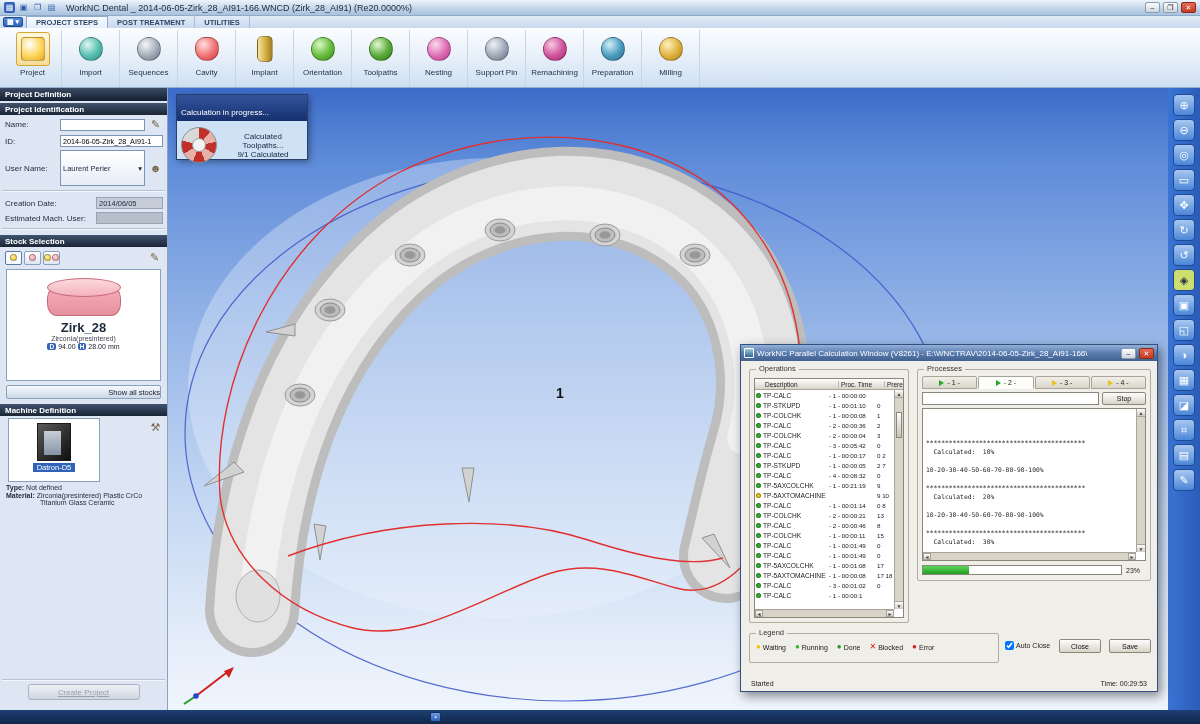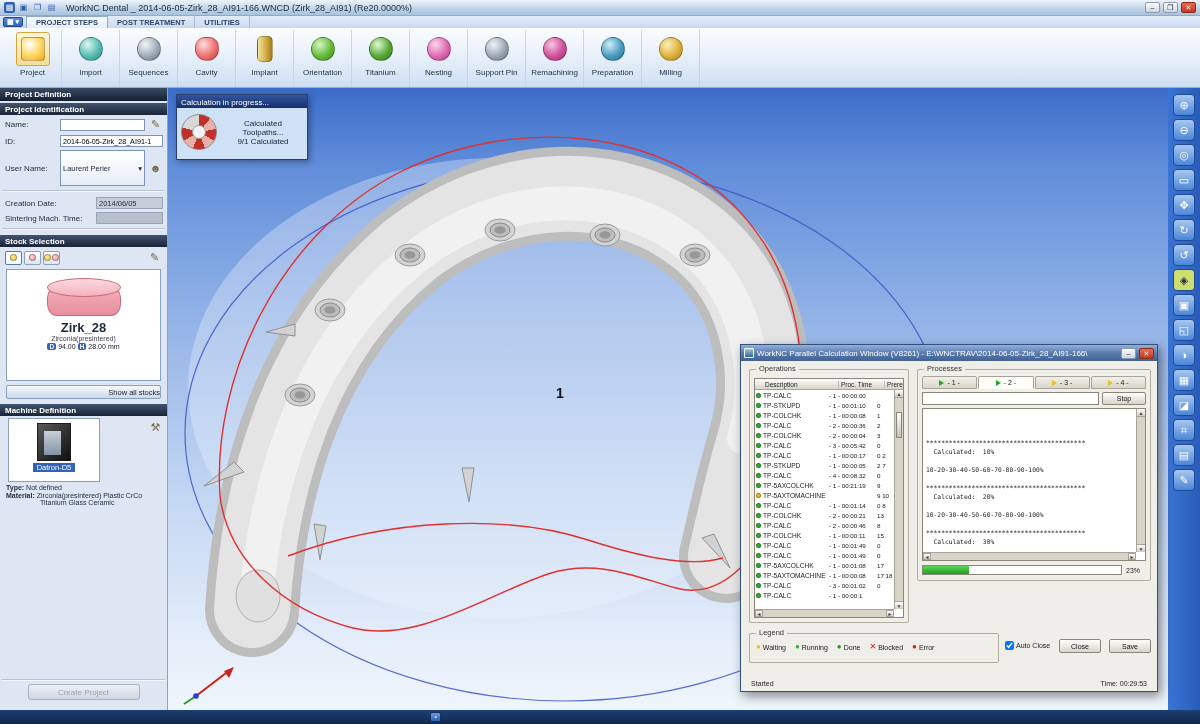--- a/index.html
+++ b/index.html
@@ -68,28 +68,28 @@
   .dimtag { background:#2f62b8; color:#fff; font-weight:bold; padding:0 2px; border-radius:2px; font-size:6.5px; }
   .btn { background:linear-gradient(#f6f9fd,#ccd8e8); border:1px solid #8aa0bc; border-radius:2px; font-size:7.5px; color:#223; text-align:right; }
   .showall { margin:3px 6px; height:14px; line-height:13px; }
   .machinebox { margin:2px 6px 1px 8px; width:92px; background:#fff; border:1px solid #8aa0bc; height:64px; text-align:center; position:relative; }
   .machine-thumb { width:34px; height:38px; margin:4px auto 2px; background:linear-gradient(135deg,#5a5a5a,#2c2c2c 60%,#101010); border:1px solid #1a1a1a; position:relative; }
   .machine-thumb::after { content:""; position:absolute; left:6px; top:7px; width:17px; height:24px; background:linear-gradient(#d6dee8,#8fa0b4); opacity:.9; }
   .machine-name { display:inline-block; background:#2f62b8; color:#fff; font-size:7.5px; padding:0 4px; }
   .kv { padding:1px 6px 0; font-size:7px; }
   .kv b { font-weight:bold; }
   .panel-fill { flex:1; }
-  .create-btn { margin:0 auto 10px; width:112px; height:16px; line-height:15px; color:#9aa2ae; background:linear-gradient(#eef1f6,#cfd6e0); border:1px solid #a8b2c0; border-radius:3px; text-align:center; font-size:8px; }
+  .create-btn { margin:0 auto 10px; width:112px; height:16px; line-height:15px; color:#9aa2ae; background:linear-gradient(#eef1f6,#cfd6e0); border:1px solid #a8b2c0; border-radius:3px; text-align:center; font-size:8px;text-decoration:underline; }
 
   
   .viewport { position:absolute; left:168px; top:88px; width:1000px; height:622px; background:linear-gradient(180deg,#3c6cc9 0%, #5f8cd9 12%, #8fb0e6 35%, #c2d6f2 65%, #e6eefa 90%, #eff5fc 100%); overflow:hidden; z-index:5; }
   .viewport svg { position:absolute; inset:0; }
 
   .popup { position:absolute; left:8px; top:6px; width:132px; height:66px; border:1px solid #27406e; background:#cfe2f5; box-shadow:2px 2px 6px rgba(0,0,0,.35); z-index:15; }
-  .popup-title { height:13px; background:linear-gradient(#33549c,#16306e); color:#fff; font-size:8px; padding:3px 4px; white-space:nowrap; }
+  .popup-title { height:13px; background:linear-gradient(#33549c,#16306e); color:#fff; font-size:8px; padding:13px 4px; white-space:nowrap; }
   .popup-body { display:flex; align-items:center; gap:6px; padding:6px 4px; }
   .wheel { width:36px; height:36px; border-radius:50%; border:1px solid #8a8a8a; flex-shrink:0; position:relative;
     background:conic-gradient(#c03028 0 40deg,#e8b0a8 40deg 80deg,#c03028 80deg 120deg,#e8b0a8 120deg 160deg,#c03028 160deg 200deg,#e8b0a8 200deg 240deg,#c03028 240deg 285deg,#d8d8d8 285deg 360deg); }
   .wheel::after { content:""; position:absolute; inset:10px; border-radius:50%; background:#f2f2f2; border:1px solid #999; }
   .popup-lines { font-size:8px; color:#12233a; text-align:center; flex:1; }
 
   
   .right-strip { position:absolute; left:1168px; top:88px; width:32px; height:622px; background:linear-gradient(90deg,#3a74d4,#2a5cb8); display:flex; flex-direction:column; align-items:center; padding-top:6px; gap:3px; z-index:10; }
   .vbtn { width:22px; height:22px; border-radius:4px; border:1px solid #1f4a96; background:linear-gradient(#a8c8f0,#4a86d8); color:#fff; font-size:11px; display:flex; align-items:center; justify-content:center; flex-shrink:0; }
 
@@ -218,21 +218,21 @@
   <div class="rbtn">
     <span class="icon-wrap">
         <span class="ic ic-orientation"></span>
       </span>
     <span class="rlbl">Orientation</span>
   </div>
   <div class="rbtn">
     <span class="icon-wrap">
         <span class="ic ic-sintering"></span>
       </span>
-    <span class="rlbl">Titanium</span>
+    <span class="rlbl">Toolpaths</span>
   </div>
   <div class="rbtn">
     <span class="icon-wrap">
         <span class="ic ic-nesting"></span>
       </span>
     <span class="rlbl">Nesting</span>
   </div>
   <div class="rbtn">
     <span class="icon-wrap">
         <span class="ic ic-supportpin"></span>
@@ -281,21 +281,21 @@
     <span class="side-ic">☻</span>
   </div>
 
   <div class="groove"></div>
 
   <div class="frow">
     <span class="flabel wide">Creation Date:</span>
     <span class="ro">2014/06/05</span>
   </div>
   <div class="frow">
-    <span class="flabel wide">Sintering Mach. Time:</span>
+    <span class="flabel wide">Estimated Mach. User:</span>
     <span class="ro dim"></span>
   </div>
 
   <div class="groove"></div>
   <div class="shead">Stock Selection</div>
 
   <div class="toggles">
     <span class="togbtn pressed">
         <span class="mini-dot yellow"></span>
       </span>

